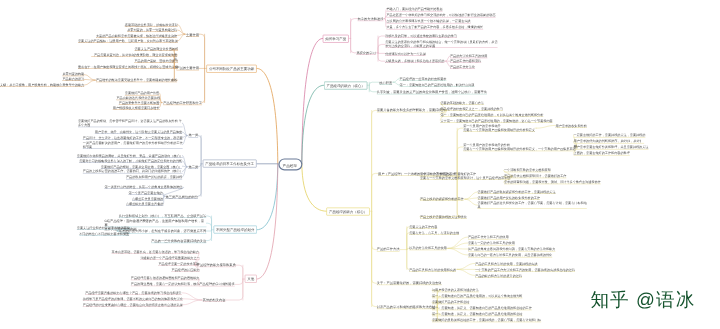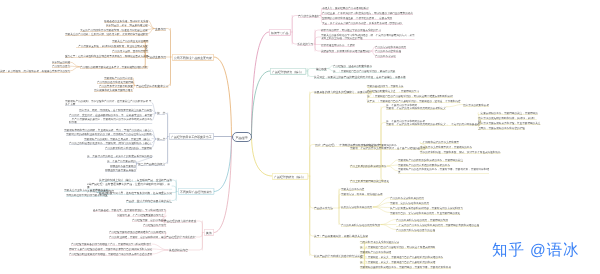--- a/index.html
+++ b/index.html
@@ -10,21 +10,21 @@
   #stage{position:relative;width:600px;height:274px;}
   .wires{position:absolute;left:0;top:0;}
   .nd{position:absolute;color:#444;white-space:pre-line;
       box-sizing:border-box;overflow:visible;
       transform:scale(0.1);transform-origin:0 0;}
   .box{background:#fff;border-radius:6px;text-align:center !important;}
   #center{position:absolute;background:#fff;color:#333;text-align:center;
           left:231.5px;top:131.5px;width:20px;height:10px;line-height:10px;
           font-size:3px;border:0.5px solid #6b7b97;border-radius:5px;
           box-sizing:border-box;}
-  #wm{position:absolute;color:#3b82f6;white-space:nowrap;
+  #wm{position:absolute;color:#14532d;white-space:nowrap;
       left:492px;top:239.5px;font-size:15.5px;letter-spacing:0.9px;}
 </style>
 </head>
 <body>
 
 <div id="stage">
 <svg class="wires" width="600" height="274" viewBox="0 0 600 274">
 <path d="M231.50,136.50 C231.15,79.26 223.62,57.00 214.00,57.00" fill="none" stroke="#dd943f" stroke-width="0.6" stroke-linecap="round"></path>
 <path d="M155.20,28.50 L154.00,28.50" fill="none" stroke="#e0ae77" stroke-width="0.42" stroke-linecap="round"></path>
 <path d="M154.0,28.5 C151.0,28.5 151.0,20.5 148.0,20.5" fill="none" stroke="#e0ae77" stroke-width="0.42" stroke-linecap="round"></path>

